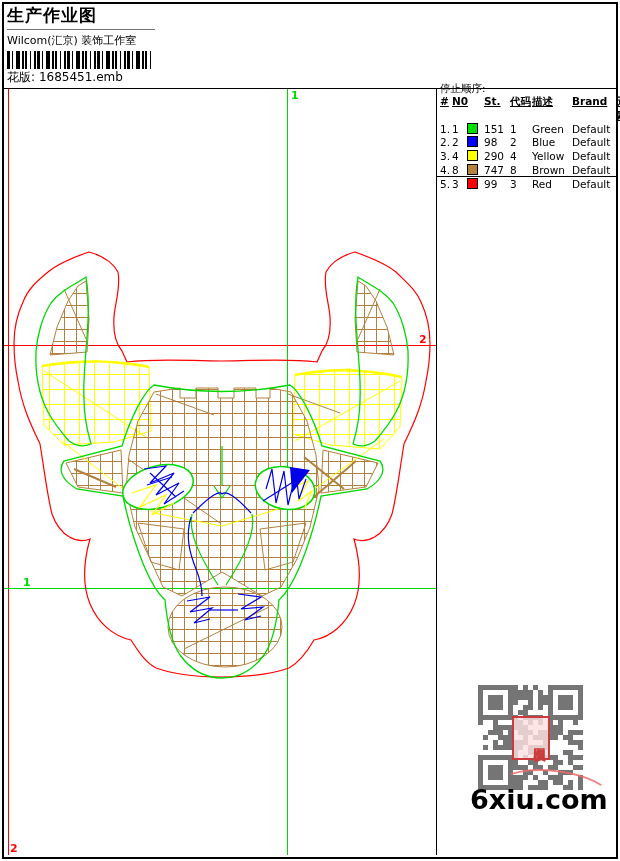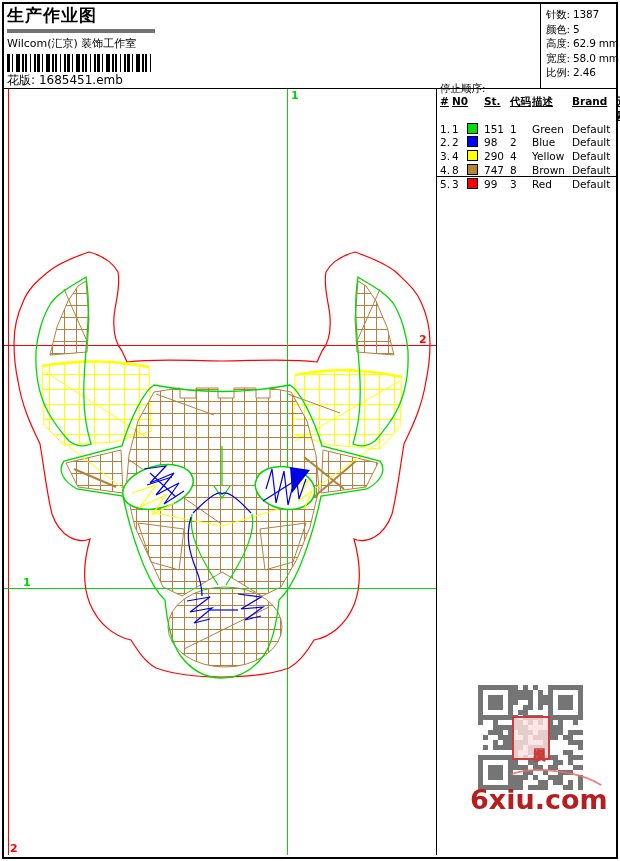--- a/index.html
+++ b/index.html
@@ -4,21 +4,21 @@
 <style>
   * { box-sizing: border-box; margin: 0; padding: 0; }
   html,body { background:#fff; }
   body { font-family:"DejaVu Sans", sans-serif; color:#000; }
   .page { position:relative; width:620px; height:861px; background:#fff; overflow:hidden; }
   .frame { position:absolute; left:2px; top:2px; width:616px; height:857px; border:2px solid #000; pointer-events:none; }
 
   
   .header-left { position:absolute; left:7px; top:4px; width:528px; }
   .title { font-size:17px; font-weight:bold; letter-spacing:1px; display:inline-block;
-           border-bottom:4px solid #737373; padding:0 58px 2px 0; white-space:nowrap; }
+           border-bottom:1px solid #737373; padding:0 58px 2px 0; white-space:nowrap; }
   .company { font-size:11px; margin-top:3px; white-space:nowrap; }
   .barcode { width:146px; height:18px; margin-top:3px;
      background:repeating-linear-gradient(90deg,
        #000 0 3px, #fff 3px 5px, #000 5px 6px, #fff 6px 9px,
        #000 9px 13px, #fff 13px 15px, #000 15px 17px, #fff 17px 18px,
        #000 18px 20px, #fff 20px 23px, #000 23px 24px, #fff 24px 27px,
        #000 27px 29px, #fff 29px 30px); }
   .meta-line { font-size:12px; white-space:nowrap; }
 
   .stats { position:absolute; left:540px; top:4px; width:77px; height:84px;
@@ -42,48 +42,41 @@
   
   .canvas { position:absolute; left:4px; top:89px; width:432px; height:766px; }
 
   
   .qr { position:absolute; left:478px; top:685px; width:105px; height:105px; }
   .qr-seal { position:absolute; left:50%; top:50%; transform:translate(-50%,-50%);
              width:38px; height:44px; border:2px solid #cc3b3b; background:rgba(255,224,224,.82);
              color:#cc3b3b; font-size:12px; font-weight:bold; writing-mode:vertical-rl;
              line-height:17px; text-align:center; padding-top:3px; }
   .watermark { position:absolute; left:470px; top:784px; font-size:27px; font-weight:bold;
-               color:#b91c1c; white-space:nowrap; }
+               color:#000000; white-space:nowrap; }
   .swoosh { position:absolute; left:500px; top:770px; width:110px; height:40px;
             border:2px solid transparent; border-top:2px solid rgba(238,108,108,.85);
             border-radius:50%; transform:rotate(7deg); }
 </style>
 </head>
 <body>
 
 <div class="page">
   <div class="frame"></div>
 
   <div class="header-left">
     <div class="title">生产作业图</div>
     <div class="company">Wilcom(汇京) 装饰工作室</div>
     <div class="barcode"></div>
     <div class="meta-line">
       <span>花版:</span>
       <span>1685451.emb</span>
     </div>
   </div>
 
-  <div class="stats">
-      <div class="stat-line">针数: 1387</div>
-      <div class="stat-line">颜色: 5</div>
-      <div class="stat-line">高度: 62.9 mm</div>
-      <div class="stat-line">宽度: 58.0 mm</div>
-      <div class="stat-line">比例: 2.46</div>
-    </div>
 
   <div class="header-rule"></div>
   <div class="vrule-right"></div>
 
   <div class="rpanel-table">
     <div class="seq-title">停止顺序:</div>
     <div class="seq-head">
         <span class="u">#</span>
         <span class="u">N0</span>
         <span></span>

